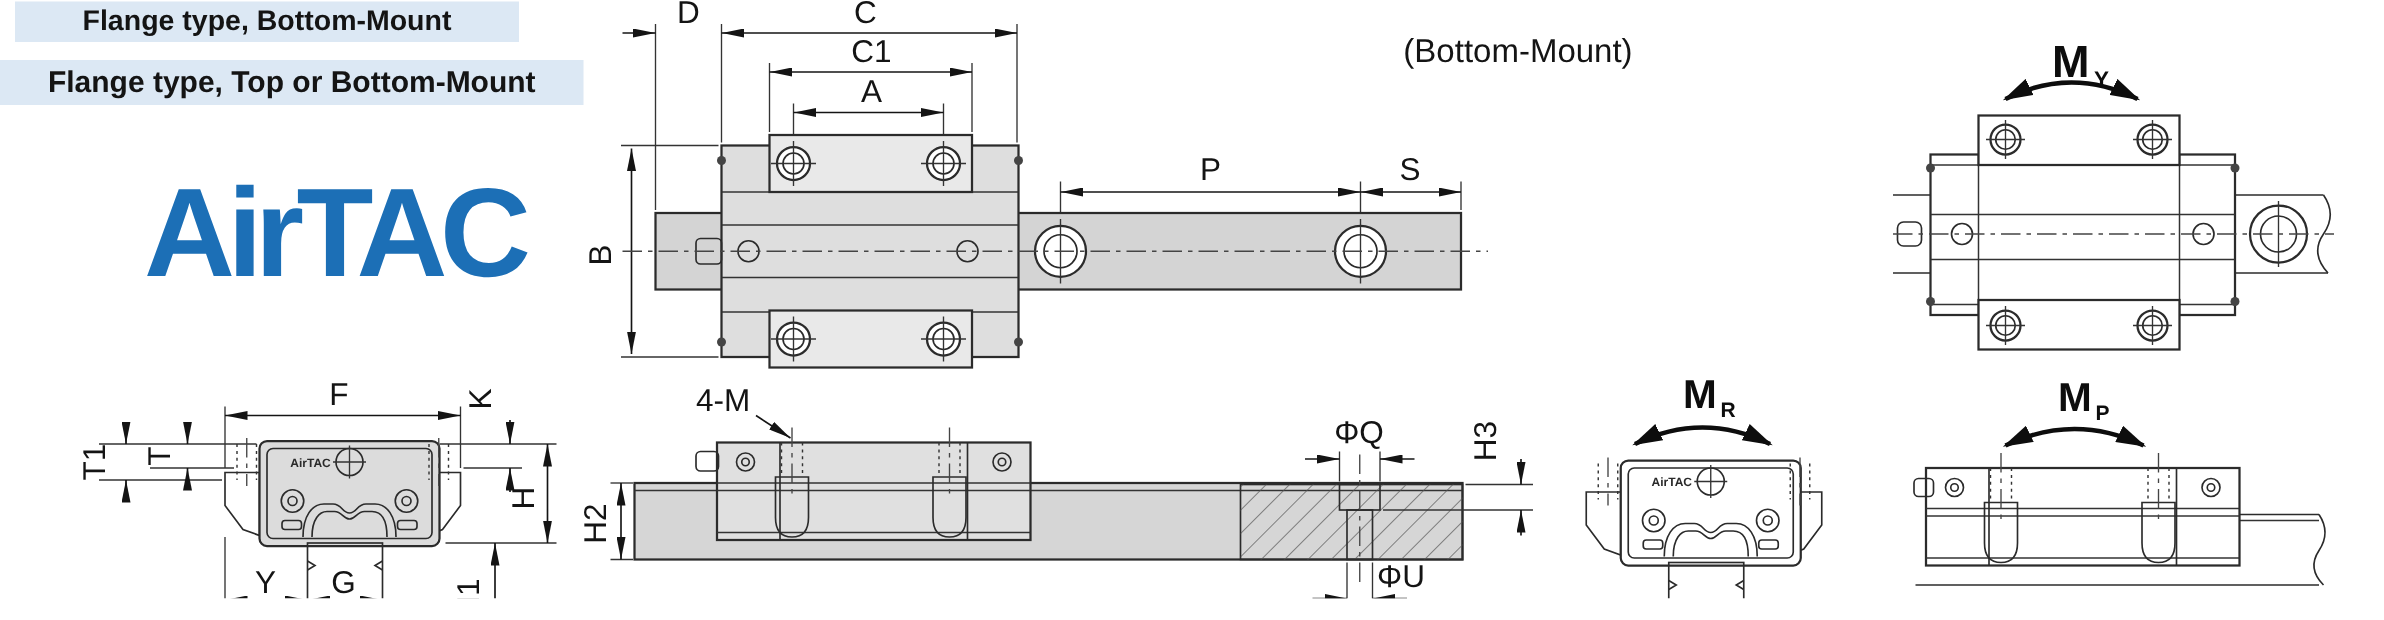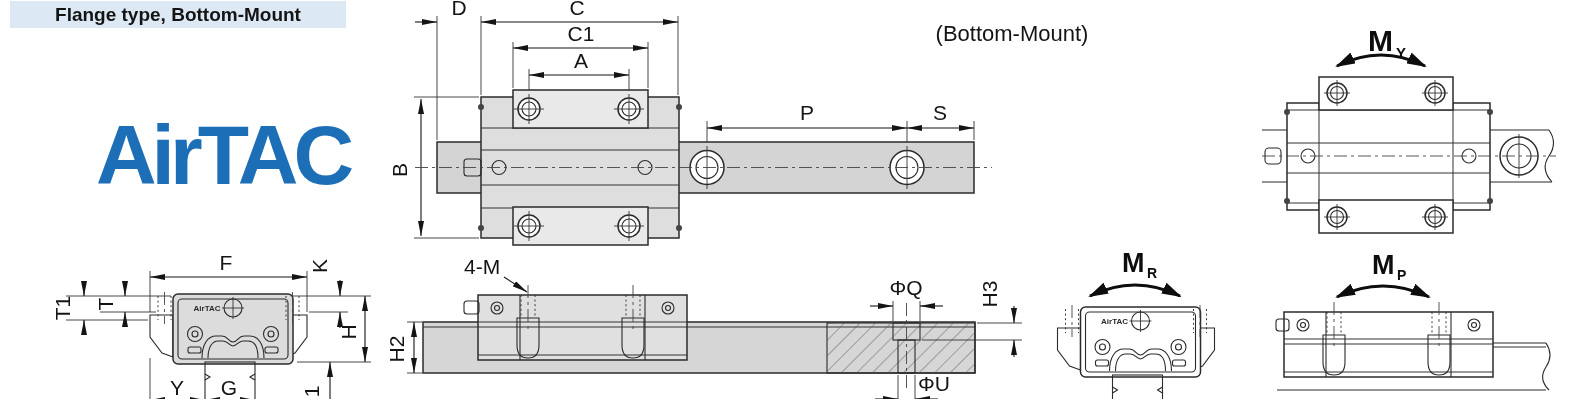--- a/index.html
+++ b/index.html
@@ -30,20 +30,23 @@
   .arc{stroke:#0d0d0d;stroke-width:3;fill:none;}
 </style>
 </head>
 <body>
 
 <div id="stage">
 
   <div id="hdr1" class="hdr">
     <span>Flange type, Bottom-Mount</span>
   </div>
+  <div id="hdr2" class="hdr">
+    <span>Flange type, Top or Bottom-Mount</span>
+  </div>
 
   <div id="logo">AirTAC</div>
 
   <svg style="left:395px;top:0;width:710px;height:258px" viewBox="395 0 710 258">
     <defs>
       <marker id="aw1" markerUnits="userSpaceOnUse" markerWidth="15" markerHeight="6" viewBox="0 0 15 6" refX="15" refY="3" orient="auto-start-reverse">
         <path d="M0,0L15,3L0,6Z" fill="#141414"></path>
       </marker>
     </defs>
 

